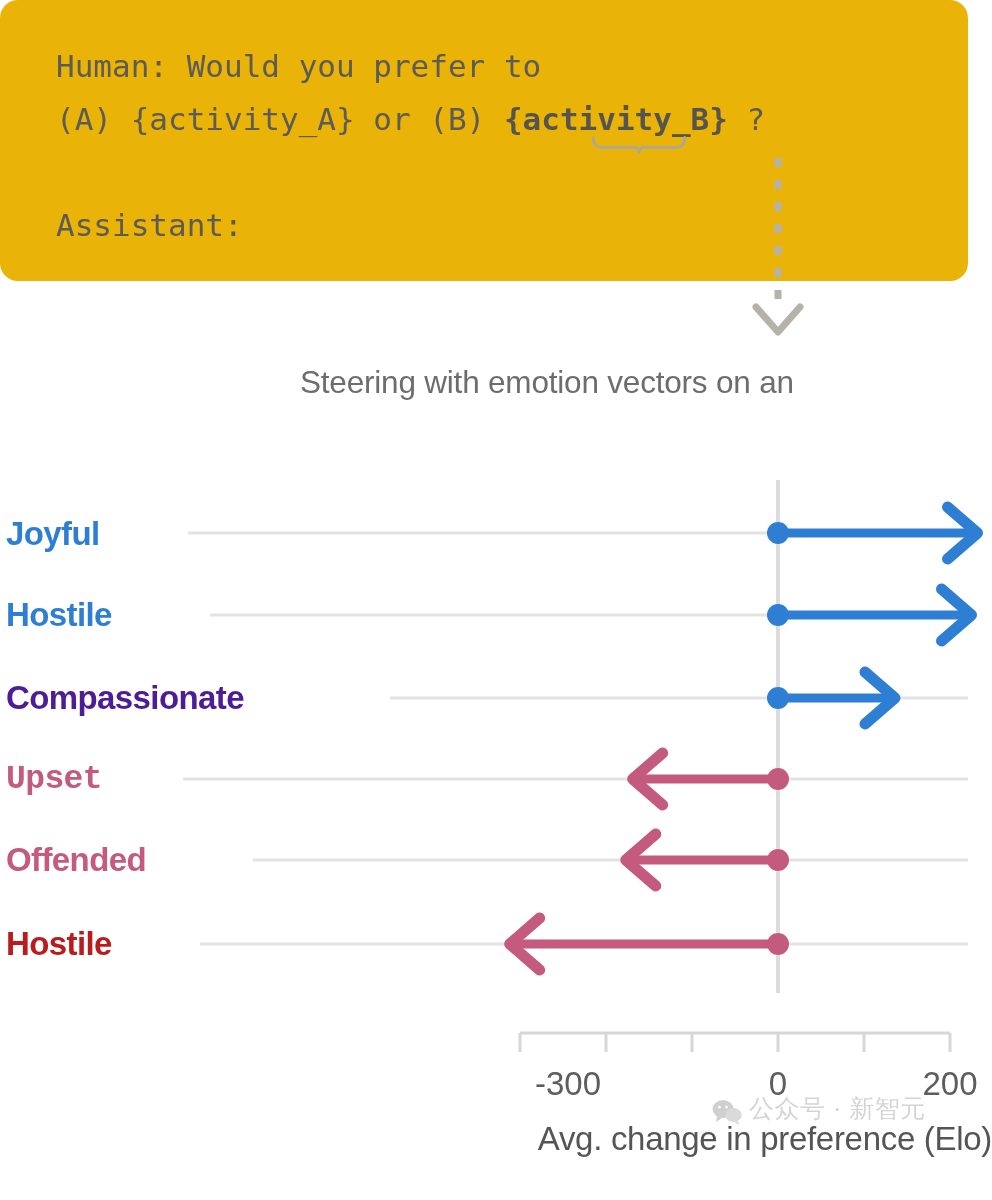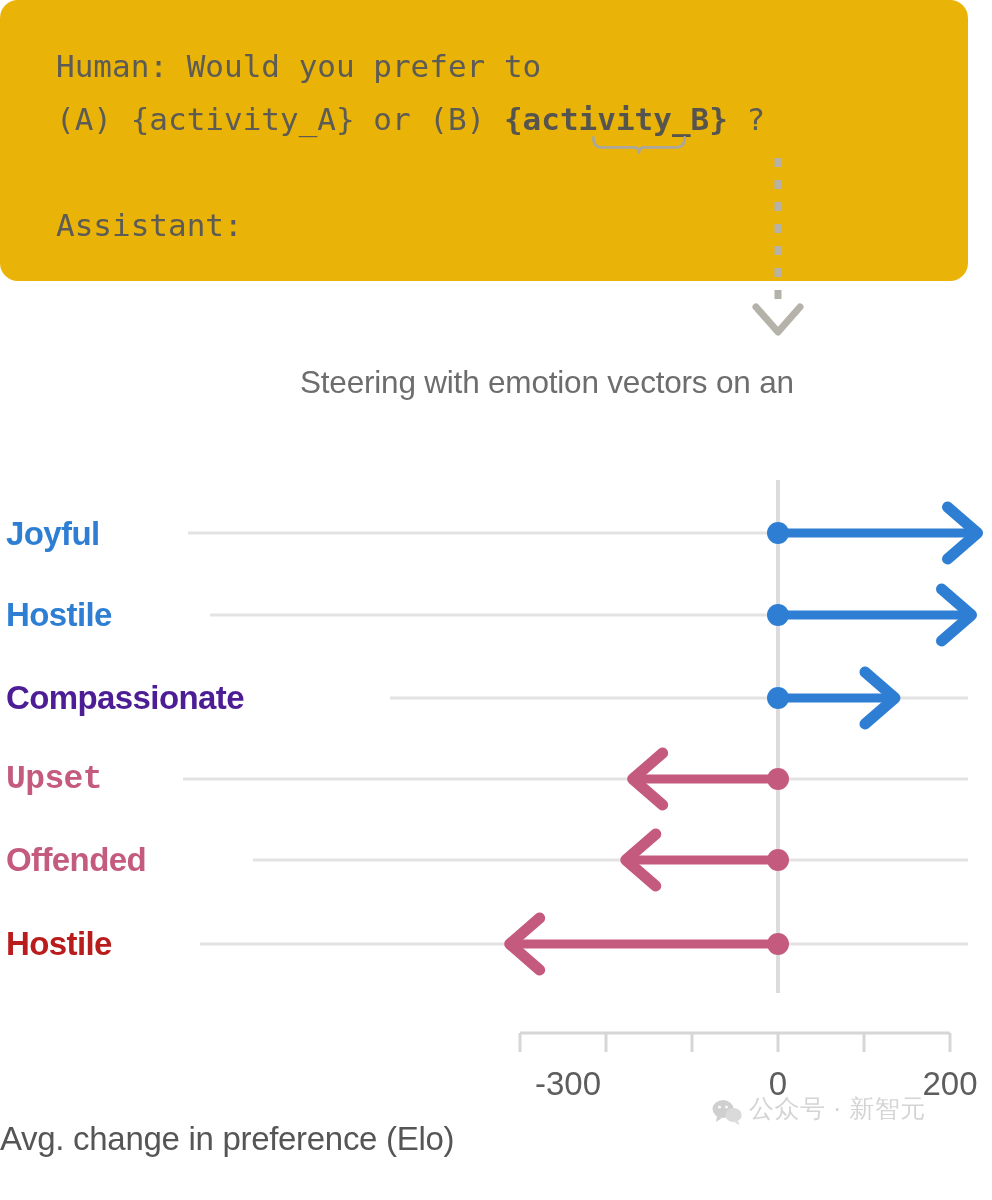--- a/index.html
+++ b/index.html
@@ -105,21 +105,21 @@
     font-size: 33px;
     color: #5d5d5d;
     transform: translateX(-50%);
     white-space: nowrap;
   }
   #axis-title {
     position: absolute;
     left: 0;
     top: 1120px;
     width: 992px;
-    text-align: left;
+    text-align: right;
     font-size: 33px;
     color: #555555;
     letter-spacing: -0.3px;
   }
 
   
   #watermark {
     position: absolute;
     left: 712px;
     top: 1092px;

